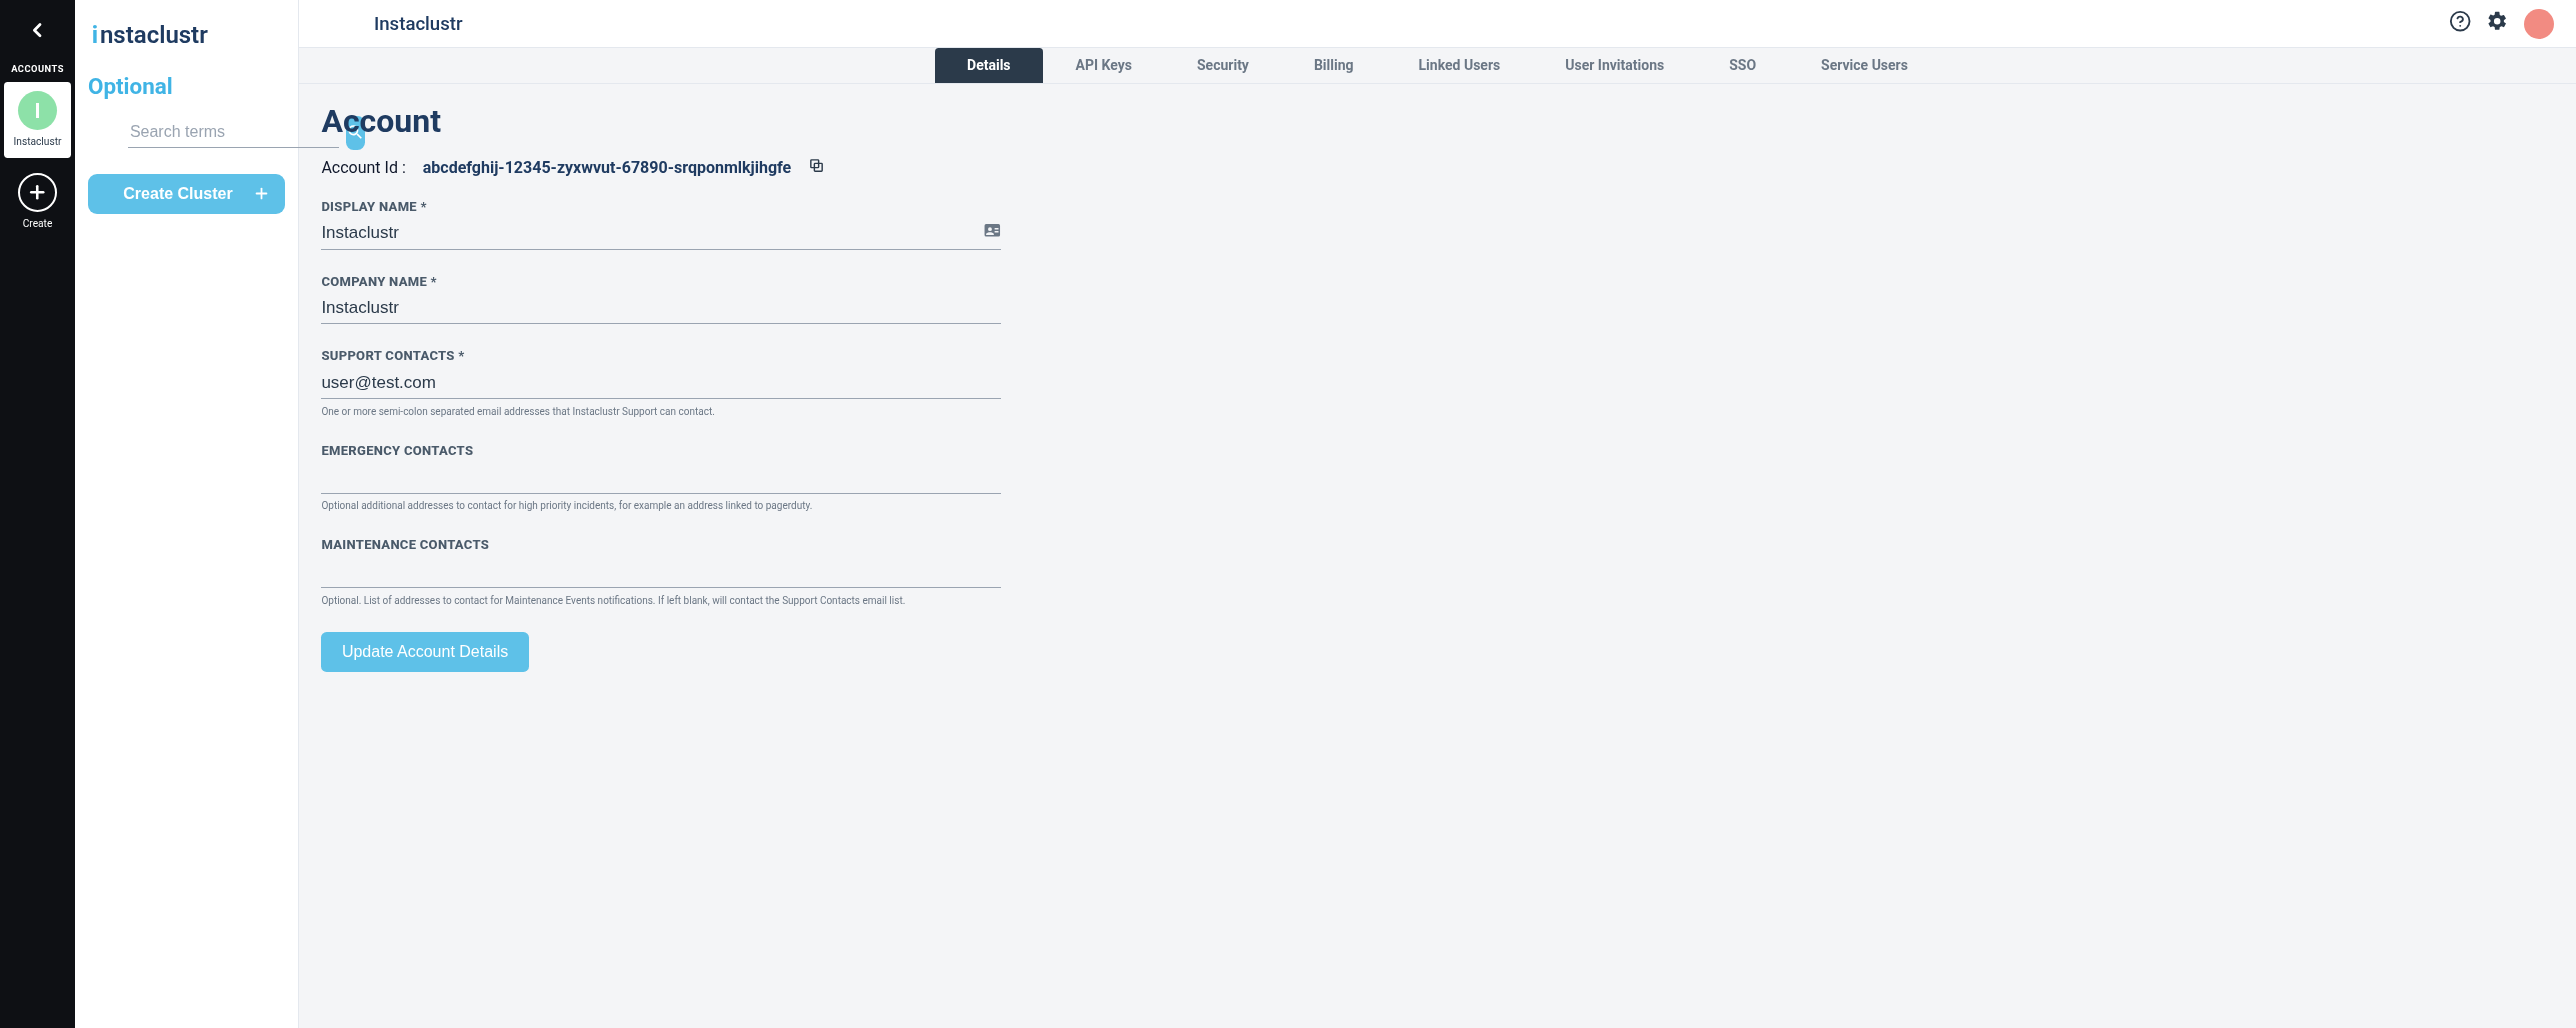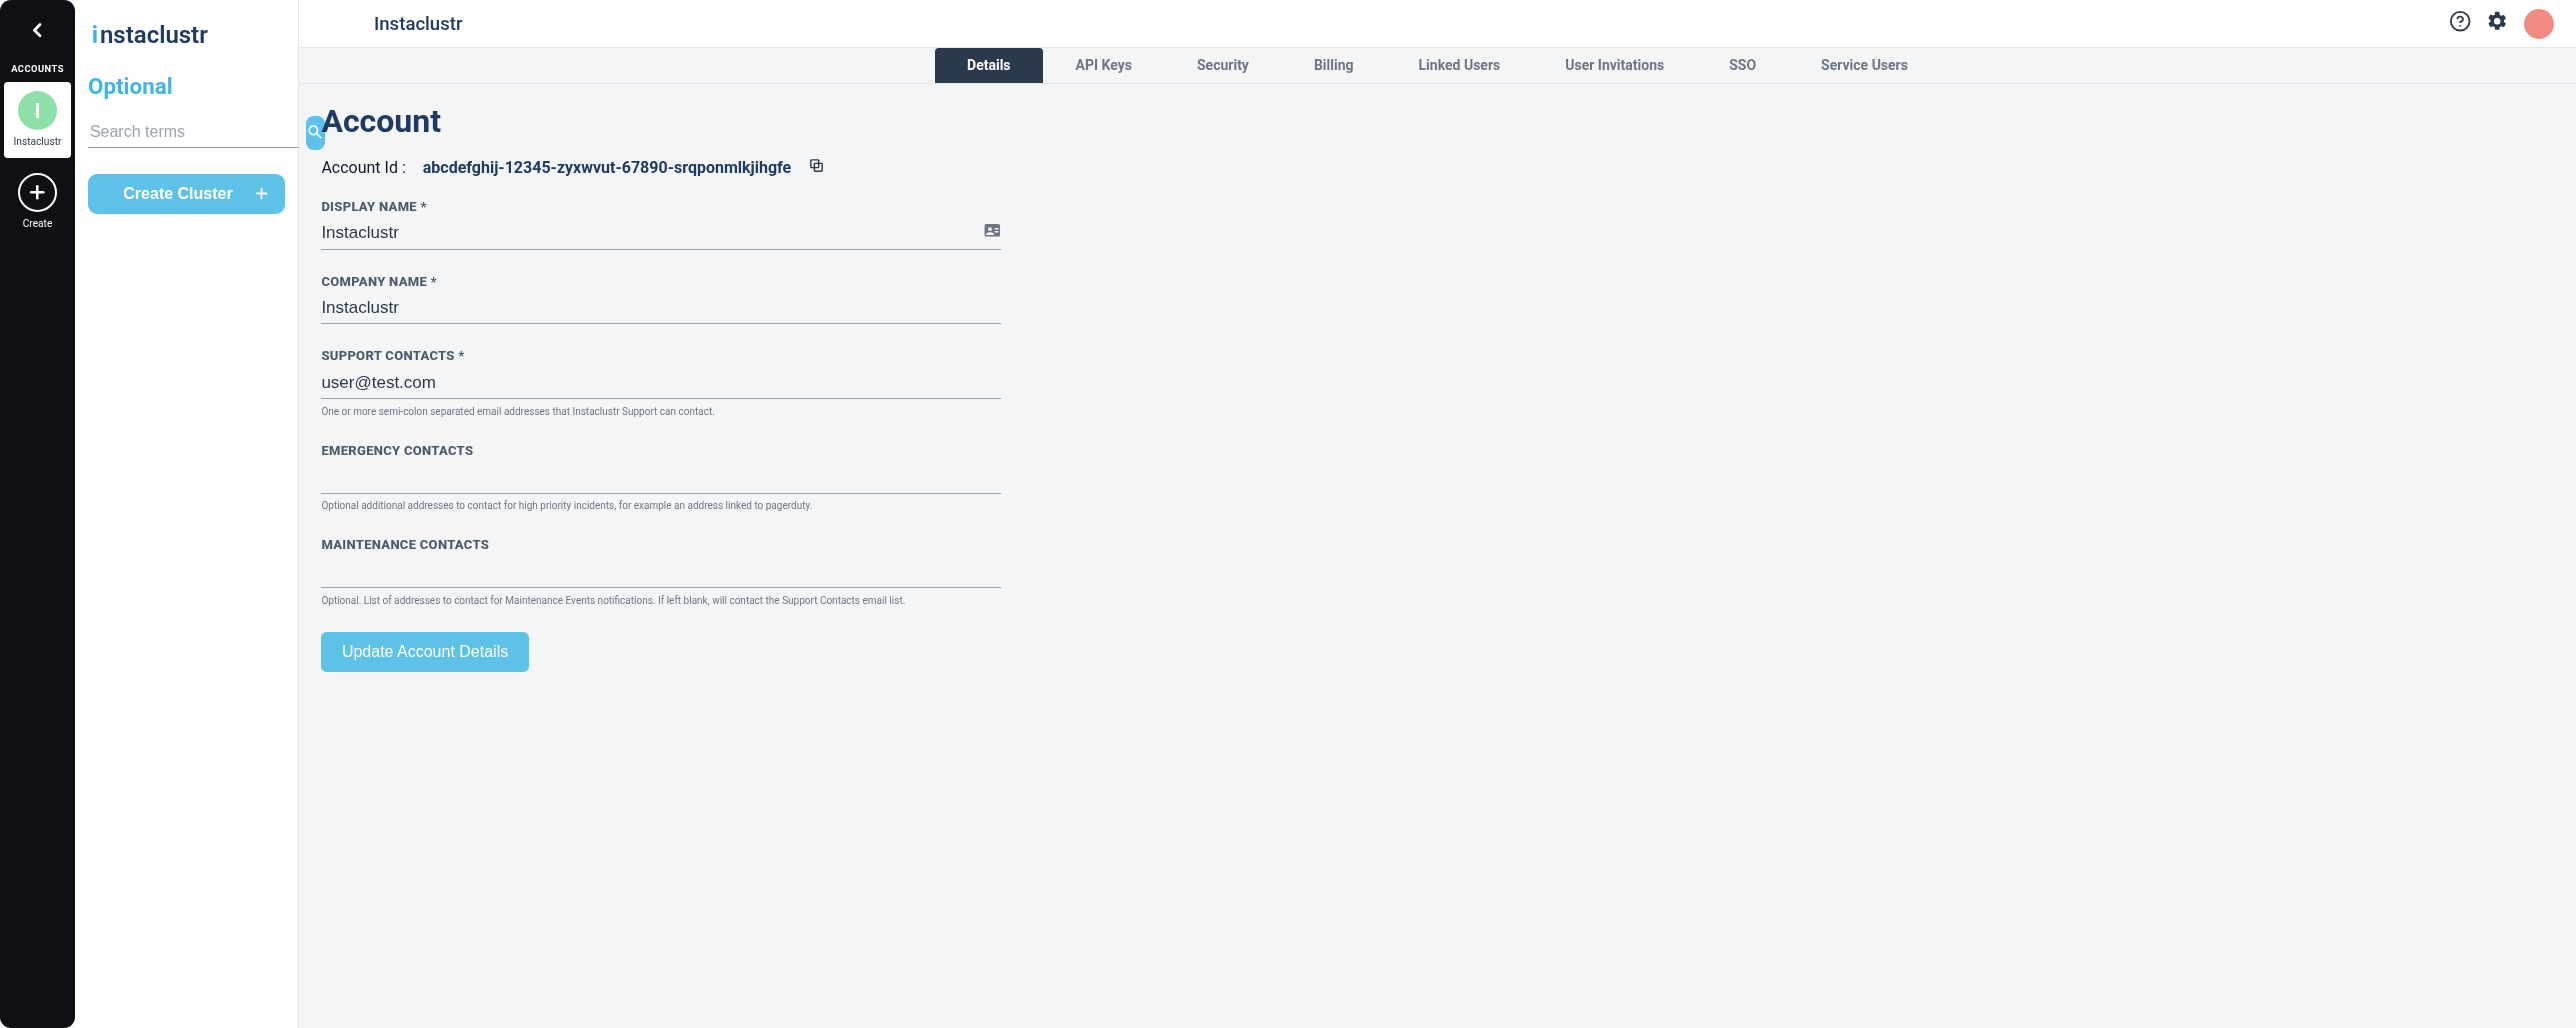--- a/index.html
+++ b/index.html
@@ -3,21 +3,21 @@
 <meta charset="utf-8">
 <style>
   * { box-sizing: border-box; margin: 0; padding: 0; }
   html, body { height: 100%; font-family: -apple-system, BlinkMacSystemFont, "Segoe UI", Roboto, "Helvetica Neue", Arial, sans-serif; }
   body { display: flex; background: #f4f5f7; color: #2b3a4a; overflow: hidden; }
 
   
   .rail {
     width: 75px; background: #0e1014; color: #fff;
     display: flex; flex-direction: column; align-items: center;
-    padding-top: 18.6px; flex-shrink: 0; border-radius: 11px;
+    padding-top: 18.6px; flex-shrink: 0;
   }
   .rail .chev { width: 22.4px; height: 22.4px; color: #fff; margin-bottom: 22.4px; cursor: pointer; }
   .rail-label { font-size: 9.3px; font-weight: 700; letter-spacing: 0.5px; margin-bottom: 7.5px; }
 
   .rail-item { display:flex; flex-direction:column; align-items:center; padding: 9.3px 0 11.2px; width: 100%; cursor:pointer; }
   .rail-item.active { background:#fff; color:#2b3a4a; border-radius:3.7px; margin:0 3.7px; width:67px; }
   .rail-item .avatar-circle { width:39px; height:39px; border-radius:50%; background:#8de1a8; display:flex; align-items:center; justify-content:center; font-weight:700; color:#fff; font-size:20.5px; }
   .rail-item .rail-item-label { font-size:10.2px; margin-top:5.6px; }
 
   .rail .create-circle {
@@ -30,21 +30,21 @@
   
   .sidebar {
     width: 224px; background:#fff; border-right:0.9px solid #e4e8ee;
     padding: 20.5px 13px 0; flex-shrink:0;
   }
   .logo { display:flex; align-items:center; gap:1.9px; font-size:24px; font-weight:600; color:#1f3b61; letter-spacing:0; margin-bottom:24px; margin-left:3.7px; }
   .logo .dot-i { color:#40b4e5; font-weight:700; }
 
   .sidebar-title { color:#40b4e5; font-size:22.4px; font-weight:700; margin-bottom:17px; }
 
-  .search-row { display:flex; align-items:center; gap:7.5px; margin-bottom:24px; }
+  .search-row { display:flex; align-items:center; gap:7.5px; margin-bottom:24px;margin-left:40px; }
   .search-input {
     flex:1; border:none; border-bottom:1.9px solid #9aa4b1; background:transparent;
     font-size:16px; padding:5.6px 1.9px; color:#2b3a4a; outline:none;
   }
   .search-input::placeholder { color:#9aa4b1; }
   .search-btn {
     width:34px; height:34px; border-radius:7.5px; background:#5ec1e8;
     display:flex; align-items:center; justify-content:center; cursor:pointer;
   }
   .search-btn svg { width:18.6px; height:18.6px; fill:#fff; }

